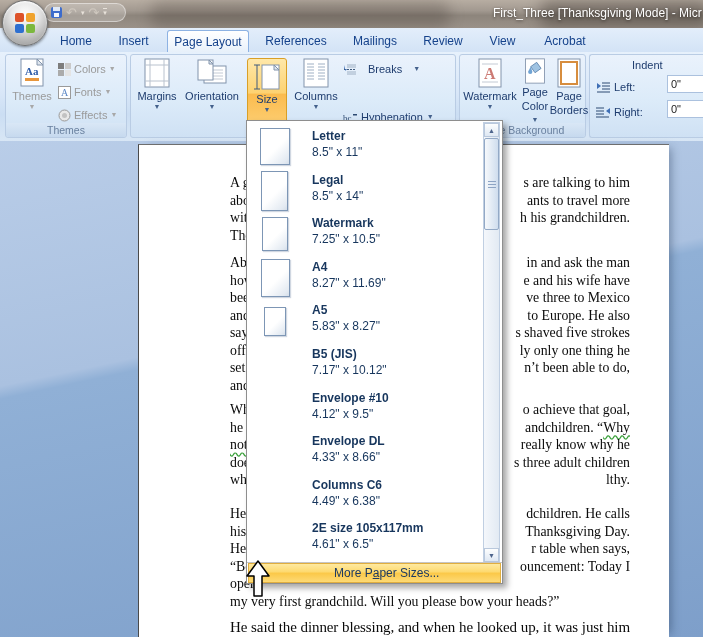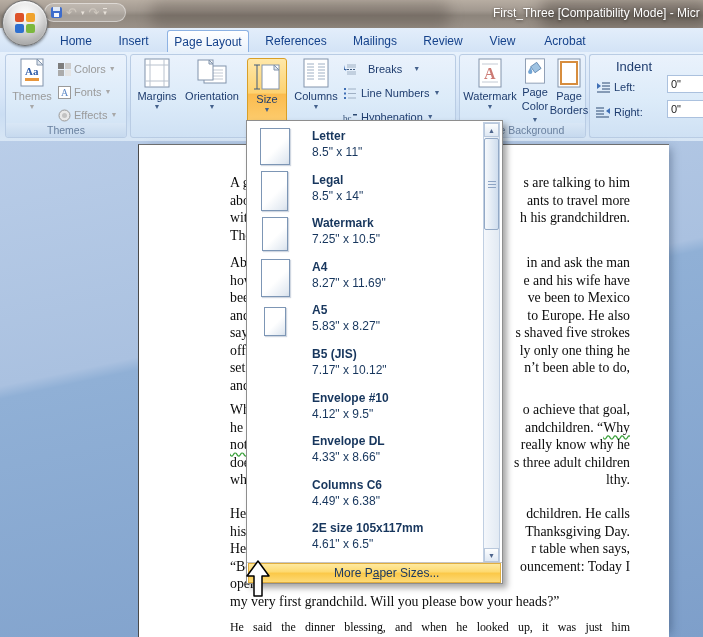--- a/index.html
+++ b/index.html
@@ -43,21 +43,21 @@
   #size-btn{background:linear-gradient(180deg,#ffe8a9 0%,#fdd271 45%,#fbbb4e 46%,#fdd47d 100%);border:1px solid #d99f27;box-sizing:border-box;}
   .spin-input{position:absolute;height:18px;background:#fff;border:1px solid #abc1de;font-size:11px;color:#222;padding:1px 3px;box-sizing:border-box;font-family:"Liberation Sans",sans-serif;}
 
   
   #workspace{left:0;top:141px;width:703px;height:496px;background:linear-gradient(168deg,#b9cde8 0%,#aac1e0 38%,#90b0d6 40%,#7e9fca 100%);}
   #page{left:138px;top:3px;width:530px;height:493px;background:#fff;border-left:1px solid #4a4a4a;border-top:1px solid #6e6e6e;box-shadow:6px 0 9px -4px rgba(25,45,75,.4);}
   .para{position:absolute;left:230px;width:400px;font-family:"Liberation Serif",serif;font-size:13.8px;line-height:17.5px;color:#0a0a0a;}
   .dline{display:flex;justify-content:space-between;white-space:pre;}
   .dline .rgrp{white-space:pre;}
   .full-just{text-align:justify;text-align-last:justify;}
-  .tight{font-size:12px;letter-spacing:-0.1px;}
+  .tight{font-size:15px;letter-spacing:-0.1px;}
   .squig{text-decoration:underline;text-decoration-style:wavy;text-decoration-color:#3aa03a;text-underline-offset:3px;}
 
   
   #size-menu{left:246px;top:120px;width:257px;height:464px;background:#fff;border:1px solid #8e8e8e;box-sizing:border-box;box-shadow:4px 4px 6px rgba(0,0,0,.35);z-index:50;}
   .mitem{position:absolute;left:1px;width:216px;height:43.6px;}
   .mitem .paper{position:absolute;background:linear-gradient(135deg,#ffffff 55%,#e3eaf2 90%,#d4dde8);border:1px solid #7d96b5;box-shadow:1px 1px 1px rgba(120,140,170,.35);}
   .mitem .nm{position:absolute;left:64px;top:4px;font-size:12px;font-weight:bold;color:#17365d;white-space:nowrap;}
   .mitem .dm{position:absolute;left:64px;top:20px;font-size:12px;color:#17365d;white-space:nowrap;}
   #menu-scrollbar{position:absolute;right:2px;top:1px;width:17px;height:441px;background:linear-gradient(90deg,#f4f7fb,#e2eaf3);border:1px solid #c0cfe2;box-sizing:border-box;}
   .sb-arrow{position:absolute;left:0;width:15px;height:14px;display:flex;align-items:center;justify-content:center;font-size:7px;color:#4d648c;background:linear-gradient(180deg,#fdfefe,#dfe8f3);border:1px solid #b9c8dc;box-sizing:border-box;}
@@ -79,21 +79,21 @@
   <div id="titlebar" class="abs">
     <div class="abs glassblob" style="left:150px;top:2px;width:300px;height:26px;background:rgba(70,60,52,.30);"></div>
     <div class="abs glassblob" style="left:540px;top:0px;width:170px;height:28px;background:rgba(52,46,40,.38);"></div>
     <div id="qat" class="abs">
       <div id="save-icon"></div>
       <span class="qat-glyph">↶</span>
       <span class="qat-caret">▾</span>
       <span class="qat-glyph">↷</span>
       <span class="qat-caret" style="border-top:1px solid #e8e2da;">▾</span>
     </div>
-    <div id="title-text" class="abs">First_Three [Compatibility Mode] - Micr</div>
+    <div id="title-text" class="abs">First_Three [Thanksgiving Mode] - Micr</div>
   </div>
 
   <div id="office-button" class="abs">
     <div id="office-logo">
       <div style="background:#dd5229;"></div>
         <div style="background:#f0a32e;"></div>
       <div style="background:#2e6fd0;"></div>
         <div style="background:#7cb83e;"></div>
     </div>
   </div>
@@ -215,36 +215,20 @@
               <line x1="4" y1="4" x2="13" y2="4"></line>
               <line x1="4" y1="9" x2="13" y2="9"></line>
               <line x1="4" y1="11" x2="13" y2="11"></line>
             </g>
           <line x1="1" y1="6.5" x2="13" y2="6.5" stroke="#3f5a7d" stroke-dasharray="2 1"></line>
           <path d="M1 2 v4 h3 l-1.5 2 z" fill="#3f6fb5"></path>
         </svg>
         <span class="lbl">Breaks</span>
         <span class="caret">▼</span>
       </div>
-      <div class="smallbtn" style="left:212px;top:28px;">
-        <svg width="14" height="13" viewBox="0 0 14 13">
-          <g fill="#3f6fb5">
-              <rect x="1" y="1" width="2" height="2"></rect>
-              <rect x="1" y="5.5" width="2" height="2"></rect>
-              <rect x="1" y="10" width="2" height="2"></rect>
-            </g>
-          <g stroke="#9fb0c4">
-              <line x1="5" y1="2" x2="13" y2="2"></line>
-              <line x1="5" y1="6.5" x2="13" y2="6.5"></line>
-              <line x1="5" y1="11" x2="13" y2="11"></line>
-            </g>
-        </svg>
-        <span class="lbl">Line Numbers</span>
-        <span class="caret">▼</span>
-      </div>
       <div class="smallbtn" style="left:212px;top:52px;justify-content:flex-end;">
         <svg width="14" height="13" viewBox="0 0 14 13">
           <text x="0" y="10" font-size="9" fill="#2d4a72" font-family="Liberation Serif,serif">bc</text>
           <rect x="10" y="3" width="4" height="1.5" fill="#2d4a72"></rect>
         </svg>
         <span class="lbl">Hyphenation</span>
         <span class="caret">▼</span>
       </div>
     </div>
 
@@ -275,21 +259,21 @@
           <rect x="2" y="1" width="22" height="28" fill="#fff" stroke="#8294ac"></rect>
           <rect x="5" y="4" width="16" height="22" fill="none" stroke="#d78d3e" stroke-width="2"></rect>
         </svg>
         <span class="lbl">Page</span>
         <span class="lbl">Borders</span>
       </div>
       <div class="group-label">Page Background</div>
     </div>
 
     <div class="group" style="left:589px;width:118px;border-right:none;border-radius:3px 0 0 3px;">
-      <span class="abs" style="left:26px;top:4px;font-size:13px;color:#1e3c6e;">Indent</span>
+      <span class="abs" style="left:42px;top:4px;font-size:11px;color:#1e3c6e;">Indent</span>
       <div class="smallbtn" style="left:6px;top:22px;">
         <svg width="14" height="12" viewBox="0 0 14 12">
           <g stroke="#2d4a72">
               <line x1="6" y1="2" x2="14" y2="2"></line>
               <line x1="6" y1="5" x2="14" y2="5"></line>
               <line x1="6" y1="8" x2="14" y2="8"></line>
               <line x1="1" y1="11" x2="14" y2="11"></line>
             </g>
           <path d="M1 2 l4 3 -4 3 z" fill="#3f6fb5"></path>
         </svg>
@@ -319,21 +303,21 @@
   <div class="para" style="top:174px;">
     <div class="dline"><span>A gu</span><span class="rgrp">s are talking to him</span></div>
     <div class="dline"><span>abou</span><span class="rgrp">ants to travel more</span></div>
     <div class="dline"><span>with</span><span class="rgrp">h his grandchildren.</span></div>
     <div class="dline"><span>They</span><span class="rgrp"></span></div>
   </div>
 
   <div class="para" style="top:254px;">
     <div class="dline"><span>Abo</span><span class="rgrp">in and ask the man</span></div>
     <div class="dline"><span>how</span><span class="rgrp">e and his wife have</span></div>
-    <div class="dline"><span>been</span><span class="rgrp">ve been to Mexico</span></div>
+    <div class="dline"><span>been</span><span class="rgrp">ve three to Mexico</span></div>
     <div class="dline"><span>and</span><span class="rgrp">to Europe. He also</span></div>
     <div class="dline"><span>says</span><span class="rgrp">s shaved five strokes</span></div>
     <div class="dline"><span>off h</span><span class="rgrp">ly only one thing he</span></div>
     <div class="dline"><span>set o</span><span class="rgrp">n’t been able to do,</span></div>
     <div class="dline"><span>and</span><span class="rgrp"></span></div>
   </div>
 
   <div class="para" style="top:401px;">
     <div class="dline"><span>Whe</span><span class="rgrp">o achieve that goal,</span></div>
     <div class="dline"><span>he re</span><span class="rgrp"><span>andchildren. “</span><span class="squig">Why</span></span></div>

